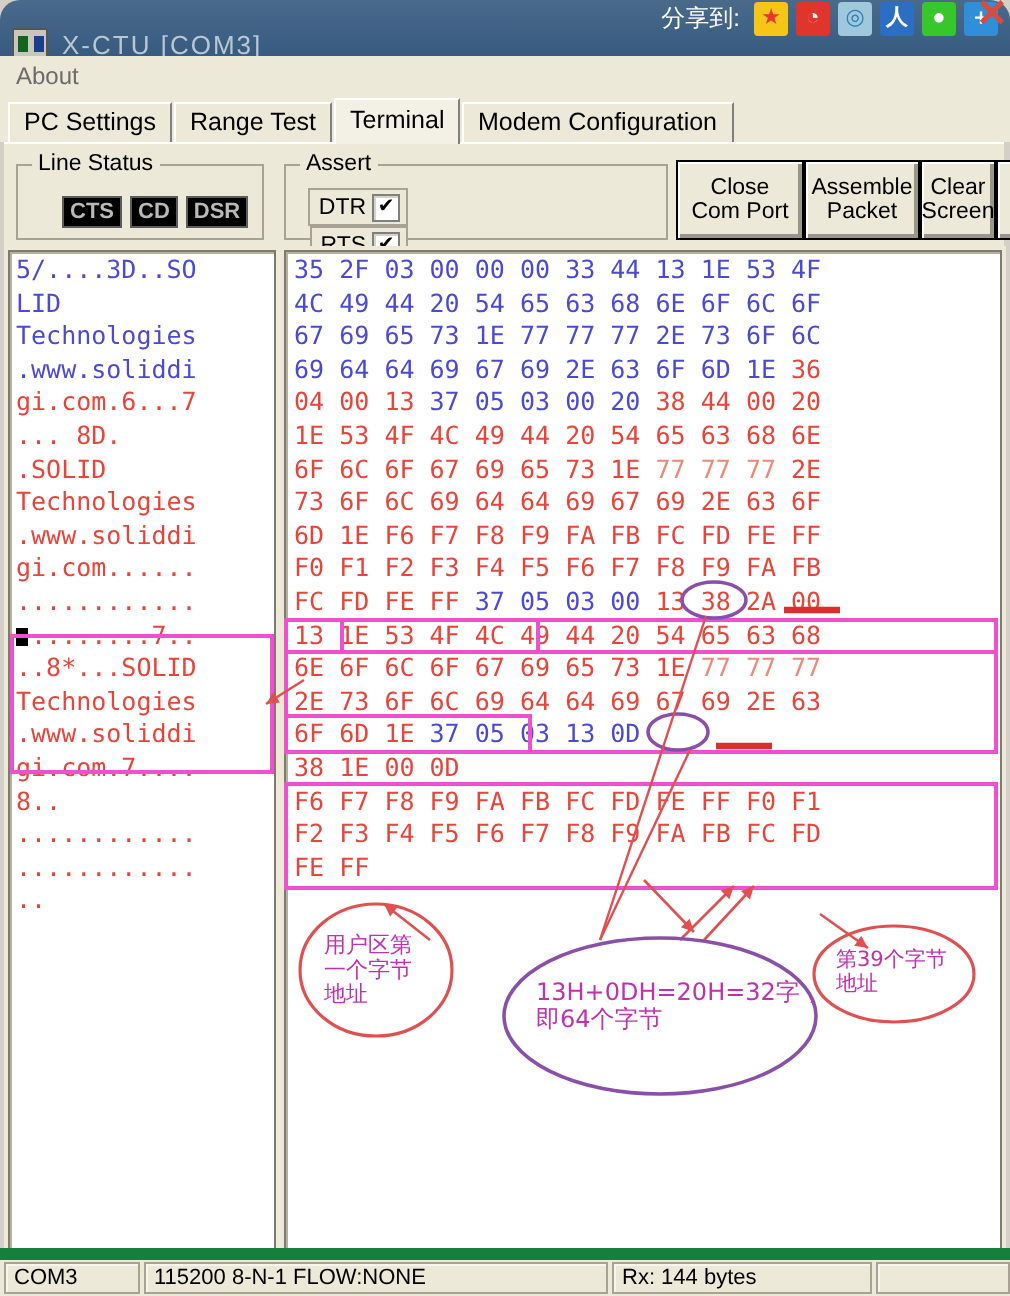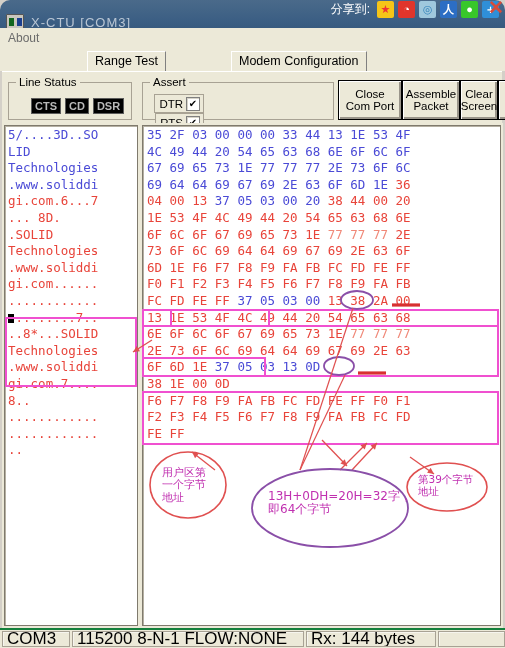--- a/index.html
+++ b/index.html
@@ -129,22 +129,22 @@
   .cBlue{color:#4a4ad6;}
   .cRed{color:#e8443a;}
   .cPink{color:#f08878;}
   
   .caret{display:inline-block;width:6px;height:9px;background:#000;vertical-align:-1px;}
   
   #overlay{position:absolute;left:0;top:0;width:505px;height:648px;pointer-events:none;}
   
   #statusbar{
     position:absolute;left:0;bottom:0;width:505px;height:18px;
-    background:#ece9d8;border-top:2px solid #15803d;
-    display:flex;align-items:center;font-size:17px;color:#000;
+    background:#ece9d8;border-top:6px solid #15803d;
+    display:flex;align-items:center;font-size:11px;color:#000;
   }
   .sb-cell{
     height:14px;line-height:14px;padding:0 4px;margin:1px 0 1px 2px;
     border:1px solid #a8a294;box-shadow:inset 1px 1px 0 #f6f5ee;
     white-space:nowrap;overflow:hidden;
   }
   #sb-port{width:58px;}
   #sb-cfg{width:222px;}
   #sb-rx{width:120px;}
   #sb-end{flex:1;}
@@ -168,21 +168,23 @@
     <span class="sicon s-more">＋</span>
   </div>
   <div id="closebox">✕</div>
 </div>
 
 <div id="menubar">
   <div class="m-item">About</div>
 </div>
 
 <div id="tabstrip">
+    <div class="tab" style="left: 4px;"><span>PC Settings</span></div>
     <div class="tab" style="left: 87px;"><span>Range Test</span></div>
+    <div class="tab active" style="left: 167px;"><span>Terminal</span></div>
     <div class="tab" style="left: 231px;"><span>Modem Configuration</span></div>
   </div>
 
 <div id="ctrlpanel">
   <div class="group" id="g-line">
     <span class="glabel">Line Status</span>
     <div class="leds" id="leds"><span class="led">CTS</span><span class="led">CD</span><span class="led">DSR</span></div>
   </div>
   <div class="group" id="g-assert">
     <span class="glabel">Assert</span>

